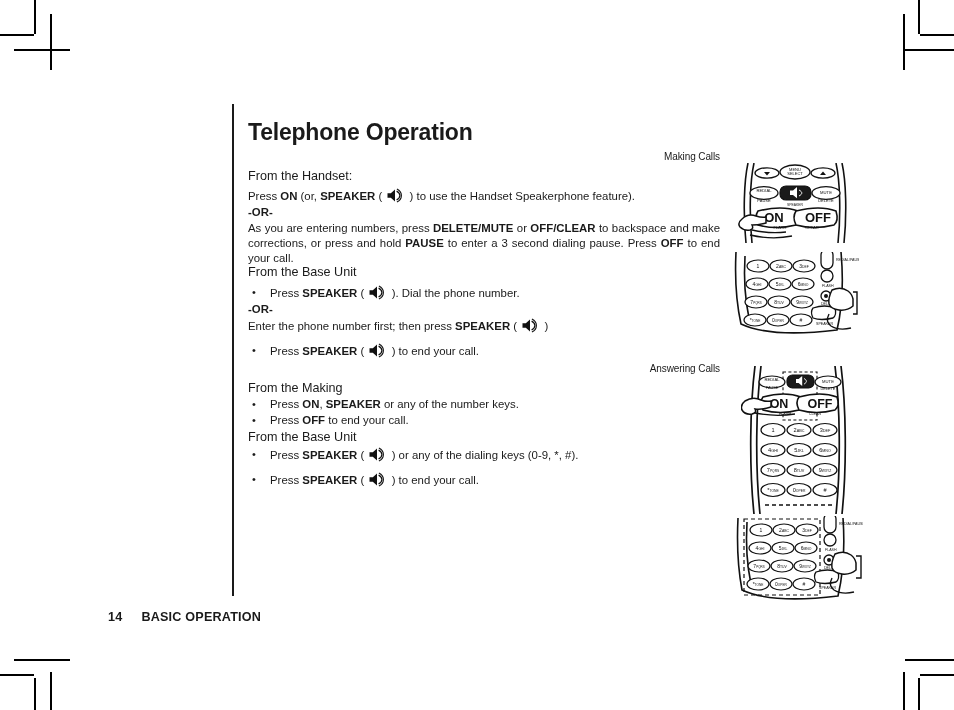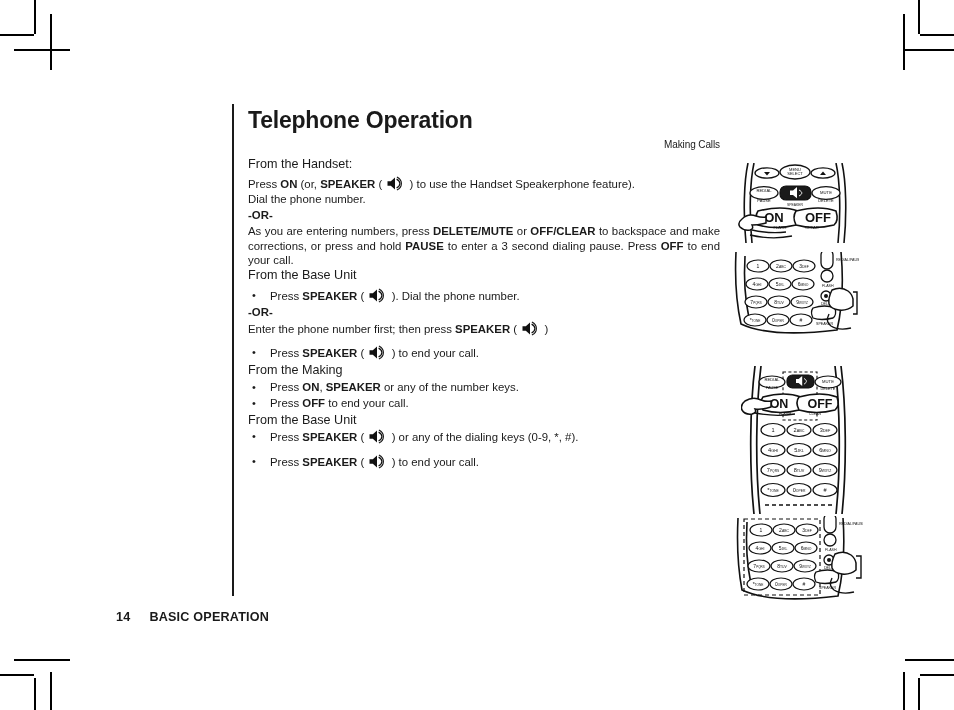--- a/index.html
+++ b/index.html
@@ -19,21 +19,21 @@
   
   .rule{
     position:absolute;left:232px;top:104px;width:2px;height:492px;
     background:#1a1a1a;
   }
   .content{
     position:absolute;left:248px;top:104px;width:472px;
   }
 
   h1.title{
-    font-size:23px;font-weight:bold;margin:4px 0 5px 0;line-height:1.12;
+    font-size:23px;font-weight:bold;margin:16px 0 5px 0;line-height:1.12;
     letter-spacing:-0.2px;
   }
   h2.sect{
     font-size:10px;font-weight:normal;margin:4px 0 7px 0;line-height:1.1;
     letter-spacing:-0.1px;
     text-align:right;
   }
   h3.sub{
     font-size:12.6px;font-weight:normal;margin:0 0 5px 0;line-height:1.15;
   }
@@ -59,21 +59,21 @@
     position:absolute;left:4px;top:0;font-size:11px;line-height:1.32;
   }
   ul.blist li.gap{margin-top:9px;}
 
   
   .spk{display:inline-block;vertical-align:-3px;width:19px;height:15px;margin:0 1px;}
   .spk svg{display:block;}
 
   
   .footer{
-    position:absolute;left:116px;top:610px;
+    position:absolute;left:108px;top:610px;
     font-size:12.6px;font-weight:bold;letter-spacing:0.2px;
   }
   .footer .pg{margin-right:19px;}
 
   
   .illus{position:absolute;}
   .illus svg{display:block;}
   .ilabel{font-family:"Liberation Sans", sans-serif;}
 </style>
 </head>
@@ -111,21 +111,20 @@
 
     <h3 class="sub">From the Handset:</h3>
 
     <p class="body">
       <span>Press </span><b>ON</b><span> (or, </span><b>SPEAKER</b><span> ( </span><span class="spk"><svg viewBox="0 0 19 15">
             <path d="M1.5 5.2h3.3L9 1.4v12.2L4.8 9.8H1.5z" fill="#111"></path>
             <path d="M10.6 3.1c2.3 1.2 3.3 3.1 3.3 4.4 0 1.3-1 3.2-3.3 4.4" stroke="#111" stroke-width="1.25" fill="none"></path>
             <path d="M10.9 0.9c3.1 1.5 4.5 4.1 4.5 6.6s-1.4 5.1-4.5 6.6" stroke="#111" stroke-width="1.1" fill="none"></path>
           </svg></span><span> ) to use the Handset Speakerphone feature).</span>
     </p>
-    <p class="body">Dial the phone number.</p>
     <p class="or">-OR-</p>
     <p class="body just">
       <span>As you are entering numbers, press </span><b>DELETE/MUTE</b><span> or </span><b>OFF/CLEAR</b><span> to backspace and make corrections, or press and hold </span><b>PAUSE</b><span> to enter a 3 second dialing pause. Press </span><b>OFF</b><span> to end your call.</span>
     </p>
 
     <h3 class="sub sp">From the Base Unit</h3>
 
     <ul class="blist">
       <li>
         <span class="bul">•</span><span>Press </span><b>SPEAKER</b><span> ( </span><span class="spk"><svg viewBox="0 0 19 15">
@@ -149,20 +148,21 @@
     <ul class="blist">
       <li class="gap">
         <span class="bul">•</span><span>Press </span><b>SPEAKER</b><span> ( </span><span class="spk"><svg viewBox="0 0 19 15">
               <path d="M1.5 5.2h3.3L9 1.4v12.2L4.8 9.8H1.5z" fill="#111"></path>
               <path d="M10.6 3.1c2.3 1.2 3.3 3.1 3.3 4.4 0 1.3-1 3.2-3.3 4.4" stroke="#111" stroke-width="1.25" fill="none"></path>
               <path d="M10.9 0.9c3.1 1.5 4.5 4.1 4.5 6.6s-1.4 5.1-4.5 6.6" stroke="#111" stroke-width="1.1" fill="none"></path>
             </svg></span><span> ) to end your call.</span>
       </li>
     </ul>
 
+    <h2 class="sect sp-lg">Answering Calls</h2>
 
     <h3 class="sub tight">From the Making</h3>
 
     <ul class="blist">
       <li>
         <span class="bul">•</span><span>Press </span><b>ON</b><span>, </span><b>SPEAKER</b><span> or any of the number keys.</span>
       </li>
       <li>
         <span class="bul">•</span><span>Press </span><b>OFF</b><span> to end your call.</span>
       </li>

